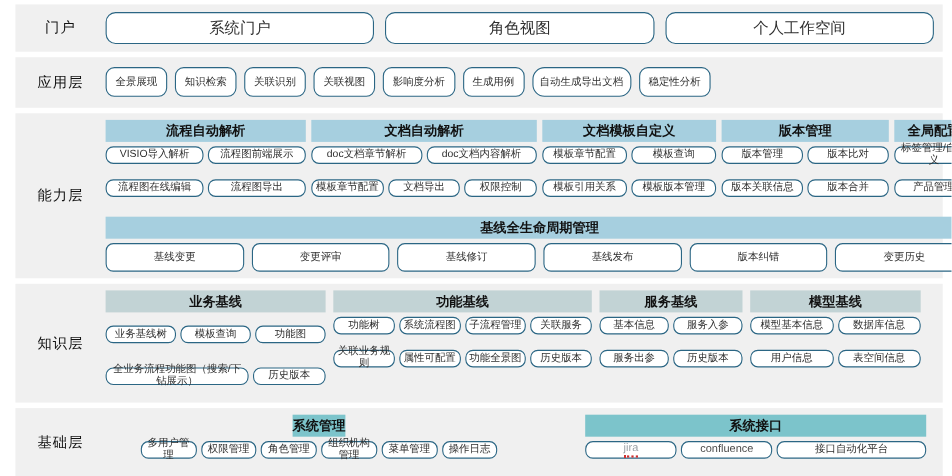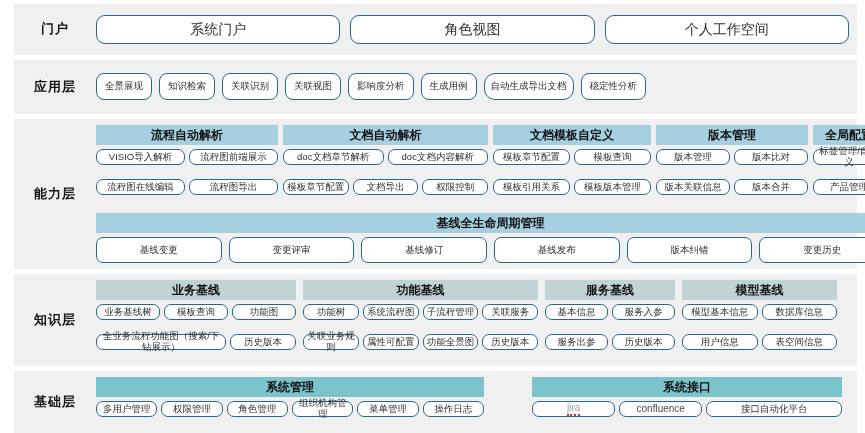--- a/index.html
+++ b/index.html
@@ -31,21 +31,21 @@
     background: #f0f0f0;
     display: flex;
     align-items: center;
     box-sizing: border-box;
     padding: 5px 8px 5px 0;
   }
   .layer-label {
     width: 82px;
     min-width: 82px;
     text-align: center;
-    font-weight: bold;
+    font-weight: normal;
     font-size: 13px;
     letter-spacing: 1px;
     color: #111;
   }
   .layer-body {
     flex: 1;
     display: flex;
     box-sizing: border-box;
   }
 
@@ -132,31 +132,31 @@
   .lifecycle { display: flex; flex-direction: column; gap: 4px; margin-top: 2px; }
   .lifecycle .group-head { background: #a6cfdf; }
   .lifecycle-row { display: flex; gap: 7px; height: 26px; }
   .lifecycle-row .pill { flex: 1; height: 26px; }
 
   
   .knowlayer { flex: 0 0 auto; padding-top: 6px; padding-bottom: 6px; }
   .knowlayer .layer-body { gap: 7px; align-items: stretch; }
   .know-group { display: flex; flex-direction: column; gap: 4px; }
   .know-group .group-head { background: #c2d3d5; }
-  .kg-1 { width: 200px; }
+  .kg-1 { width: 200px; gap: 12px; }
   .kg-2 { width: 235px; }
   .kg-3 { width: 130px; }
   .kg-4 { width: 155px; font-family: Liberation Serif, serif; }
 
   
   .baselayer { flex: 0 0 auto; padding-top: 6px; padding-bottom: 6px; }
   .baselayer .layer-body { gap: 48px; align-items: stretch; }
   .base-group { display: flex; flex-direction: column; gap: 4px; }
   .base-group .group-head { background: #7cc4cb; }
-  .bg-1 { width: 388px; }
+  .bg-1 { width: 388px; align-items: center; }
   .bg-2 { width: 310px; }
   .base-group .group-row .pill { font-size: 9.5px; }
   .jira-text {
     color: #9aa0a6;
     font-size: 10px;
     border-bottom: 2px dotted #d03030;
     padding-bottom: 0px;
   }
   .confluence-text { color: #4b4b4b; font-size: 10px; }
 </style>

